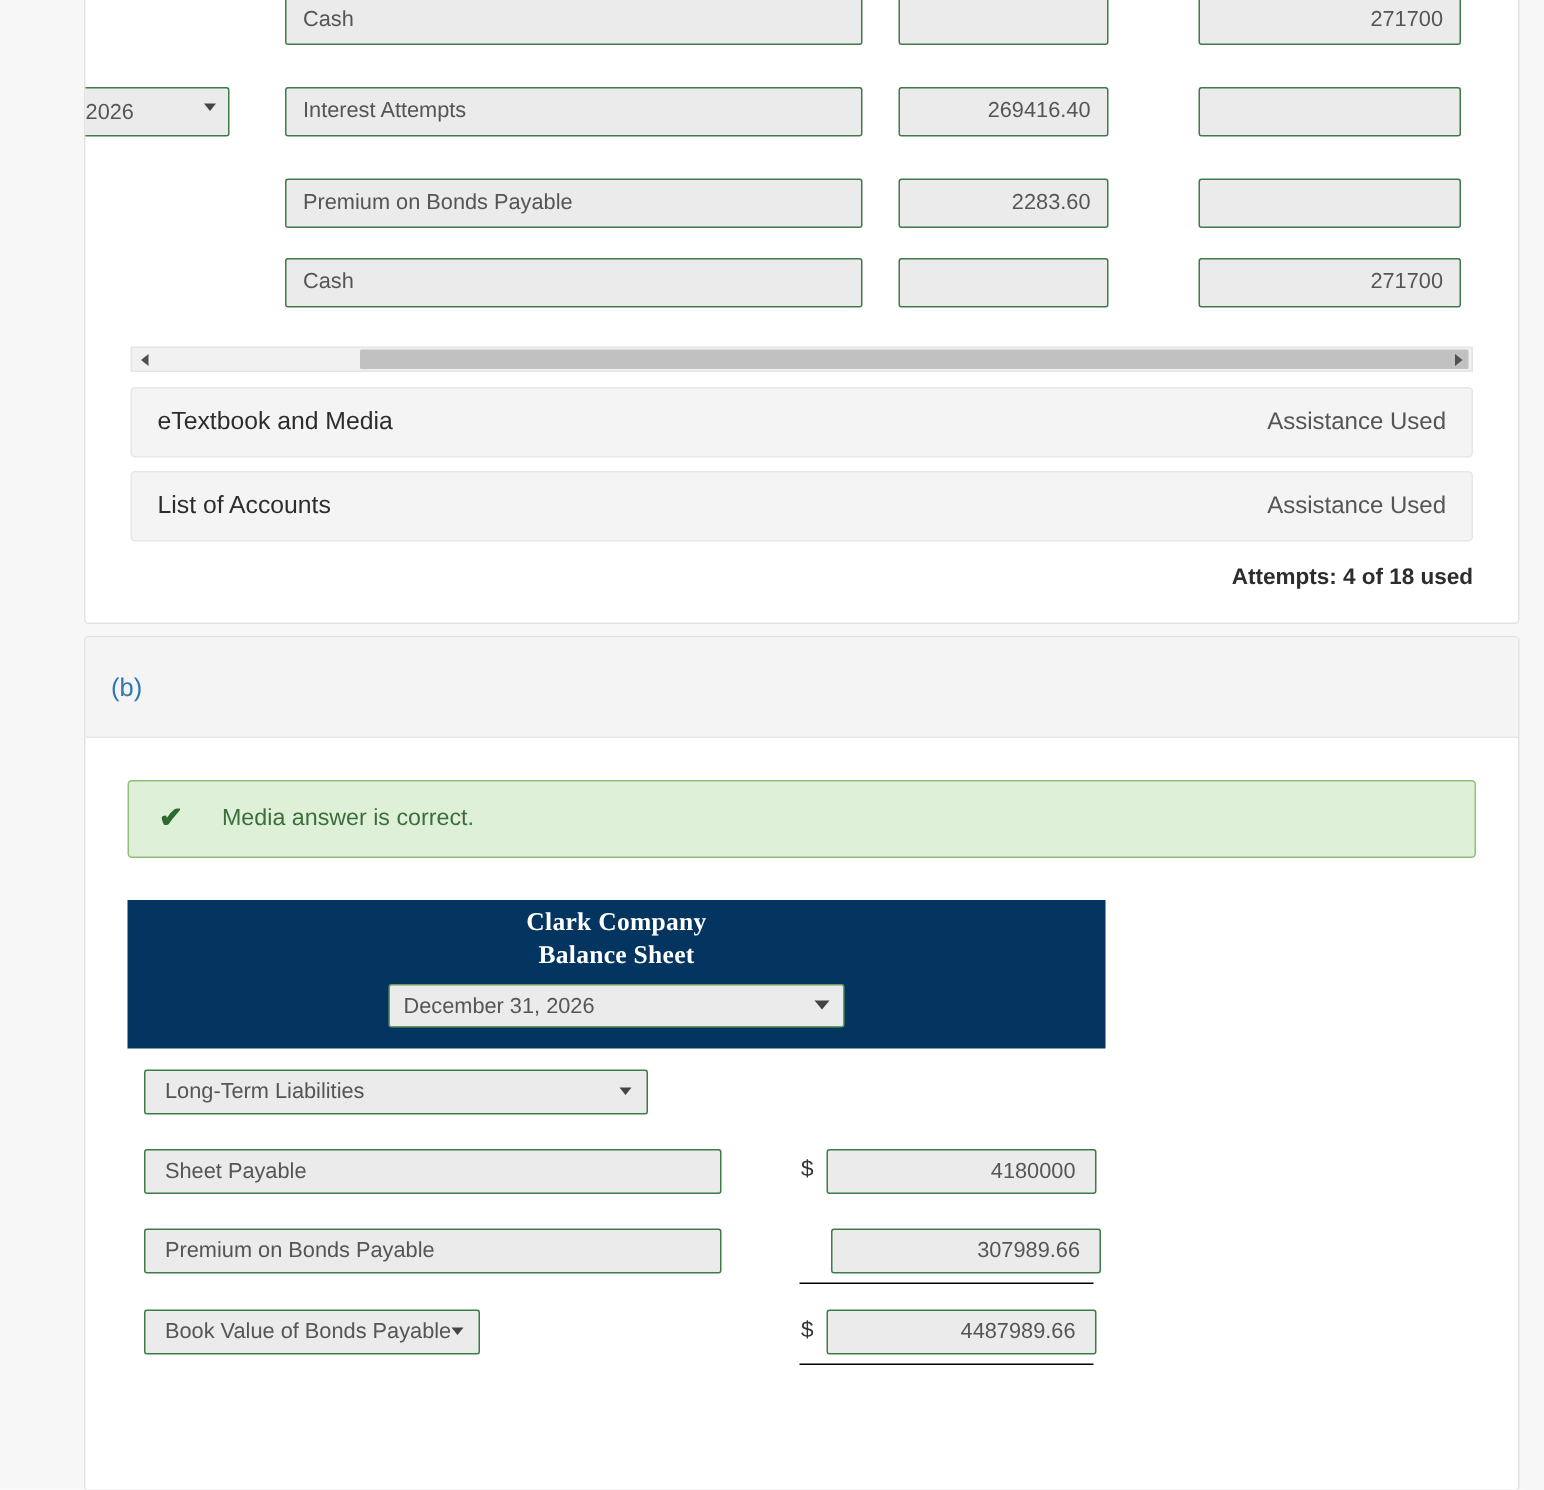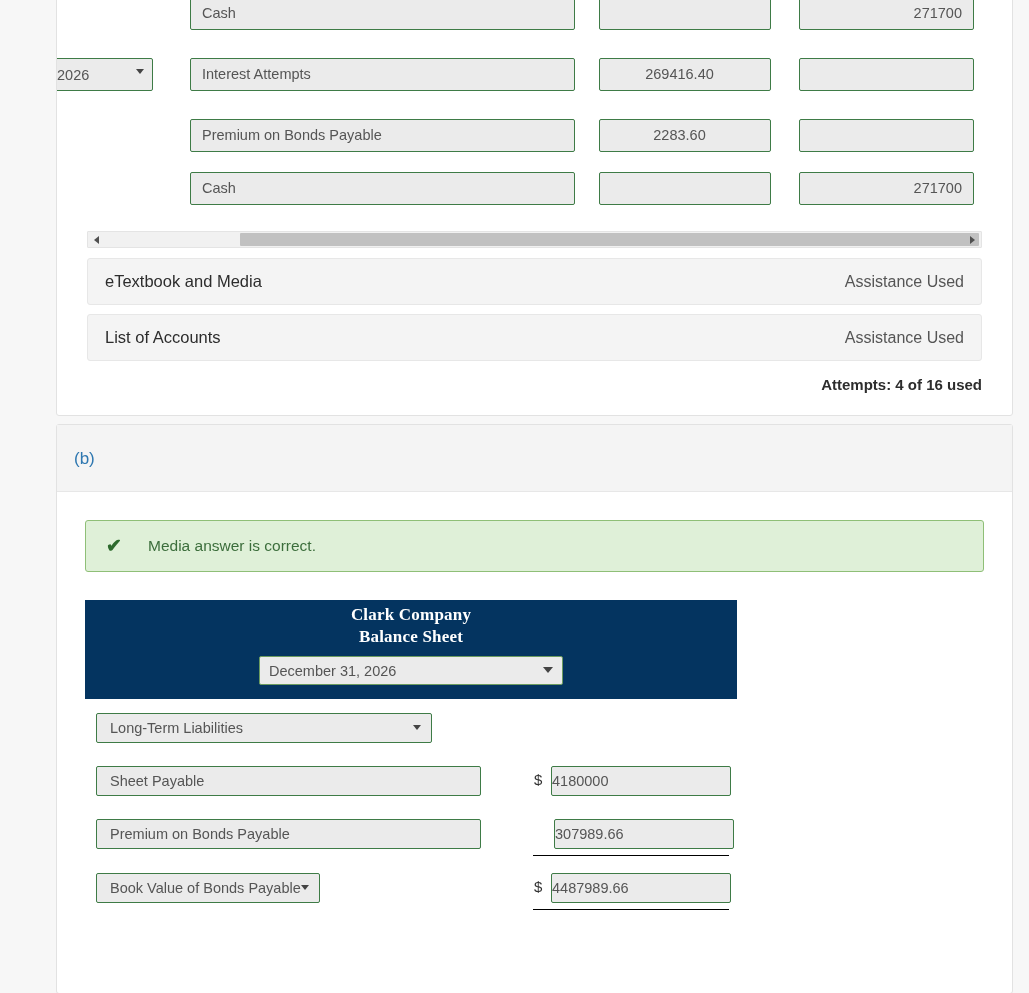--- a/index.html
+++ b/index.html
@@ -87,21 +87,21 @@
     border-radius: 2px;
     height: 33px;
     line-height: 31px;
     font-family: "Liberation Sans", sans-serif;
     font-size: 14.5px;
     color: #555555;
     position: absolute;
     top: 0;
   }
   .fld.acct { left: 133px; width: 385px; padding-left: 11px; text-align: left; }
-  .fld.dr   { left: 542px; width: 172px; padding-right: 11px; text-align: center; }
+  .fld.dr   { left: 542px; width: 140px; padding-right: 11px; text-align: right; }
   .fld.cr   { left: 742px; width: 175px; padding-right: 11px; text-align: right; }
 
   
   .hscroll {
     position: absolute;
     left: 30px;
     right: 30px;
     height: 17px;
     background: #f1f1f1;
     border: 1px solid #e4e4e4;
@@ -274,21 +274,21 @@
     background: #ebebeb;
     border: 1px solid #3e7b46;
     border-radius: 2px;
     height: 30px;
     line-height: 28px;
     font-family: "Liberation Sans", sans-serif;
     font-size: 14.5px;
     color: #555555;
   }
   .txt.label { padding-left: 13px; text-align: left; }
-  .txt.amt { padding-right: 13px; }
+  .txt.amt { padding-right: 13px; text-align: right; }
 
   .dollar {
     position: absolute;
     font-size: 15px;
     color: #333333;
   }
 
   .rule {
     position: absolute;
     background: #000000;
@@ -346,21 +346,21 @@
     <div class="assist-row">
       <span class="lbl">eTextbook and Media</span>
       <span class="used">Assistance Used</span>
     </div>
 
     <div class="assist-row">
       <span class="lbl">List of Accounts</span>
       <span class="used">Assistance Used</span>
     </div>
 
-    <div class="attempts">Attempts: 4 of 16 used</div>
+    <div class="attempts">Attempts: 4 of 18 used</div>
   </div>
 
   <div class="card-b">
 
     <div class="card-b-head">(b)</div>
 
     <div class="card-b-body">
 
       <div class="alert-ok">
         <span class="chk">✔</span>

